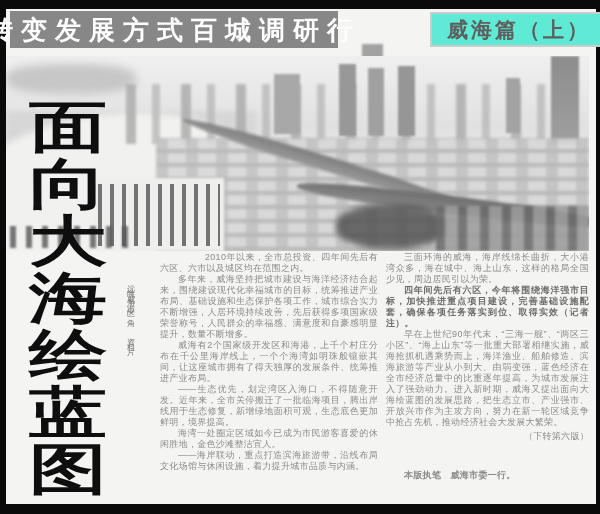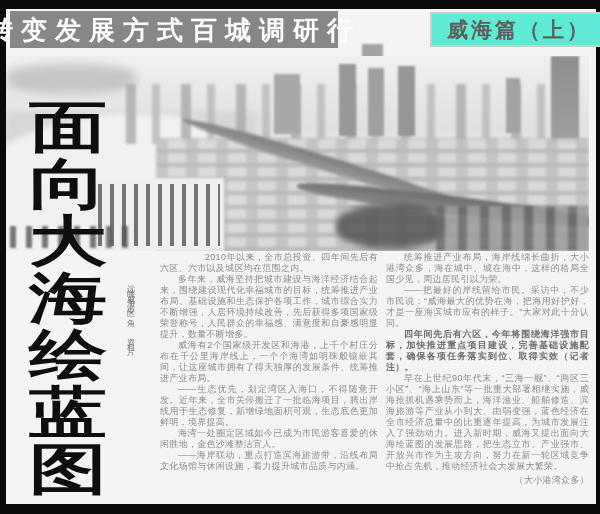--- a/index.html
+++ b/index.html
@@ -129,23 +129,22 @@
   <div class="col col-mid">
     <p class="first">2010年以来，全市总投资、四年间先后有六区、六市以及城区均在范围之内。</p>
     <p>多年来，威海坚持把城市建设与海洋经济结合起来，围绕建设现代化幸福城市的目标，统筹推进产业布局、基础设施和生态保护各项工作，城市综合实力不断增强，人居环境持续改善，先后获得多项国家级荣誉称号，人民群众的幸福感、满意度和自豪感明显提升，数量不断增多。</p>
     <p>威海有2个国家级开发区和海港，上千个村庄分布在千公里海岸线上，一个个海湾如明珠般镶嵌其间，让这座城市拥有了得天独厚的发展条件、统筹推进产业布局。</p>
     <p>——生态优先，划定湾区入海口，不得随意开发。近年来，全市关停搬迁了一批临海项目，腾出岸线用于生态修复，新增绿地面积可观，生态底色更加鲜明，境界提高。</p>
     <p>海湾一处圈定区域如今已成为市民游客喜爱的休闲胜地，金色沙滩整洁宜人。</p>
     <p>——海岸联动，重点打造滨海旅游带，沿线布局文化场馆与休闲设施，着力提升城市品质与内涵。</p>
   </div>
 
   <div class="col col-right">
-    <p>统筹推进产业布局，海岸线绵长曲折，大小港湾众多，海在城中、城在海中，这样的格局全国少见，周边居民引以为荣。</p>
-    <p>——把最好的岸线留给市民。采访中，不少市民说：“威海最大的优势在海，把海用好护好，才是一座海滨城市应有的样子。”大家对此十分认同。</p>
+    <p>三面环海的威海，海岸线绵长曲折，大小港湾众多，海在城中、海上山东，这样的格局全国少见，周边居民引以为荣。</p>
     <p class="emph">四年间先后有六区，今年将围绕海洋强市目标，加快推进重点项目建设，完善基础设施配套，确保各项任务落实到位、取得实效（记者注）。</p>
     <p>早在上世纪90年代末，“三海一舰”、“两区三小区”、“海上山东”等一批重大部署相继实施，威海抢抓机遇乘势而上，海洋渔业、船舶修造、滨海旅游等产业从小到大、由弱变强，蓝色经济在全市经济总量中的比重逐年提高，为城市发展注入了强劲动力。进入新时期，威海又提出面向大海绘蓝图的发展思路，把生态立市、产业强市、开放兴市作为主攻方向，努力在新一轮区域竞争中抢占先机，推动经济社会大发展大繁荣。</p>
-    <p class="continued">（大小港湾众多）</p>
+    <p class="continued">（下转第六版）</p>
     <div class="notes">
       <p class="note1">本版执笔　威海市委一行。</p>
 
     </div>
   </div>
 </div>
 
 </body></html>

